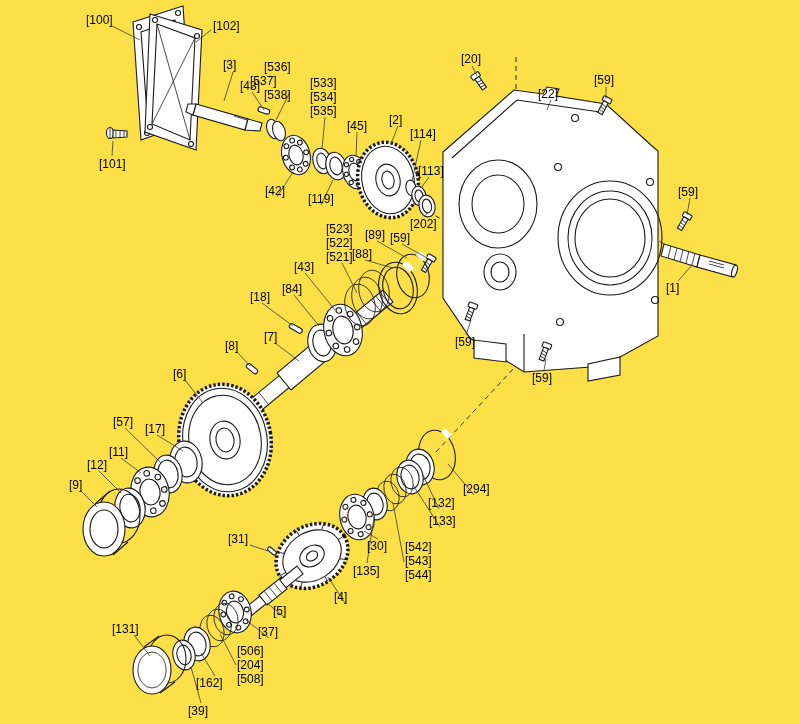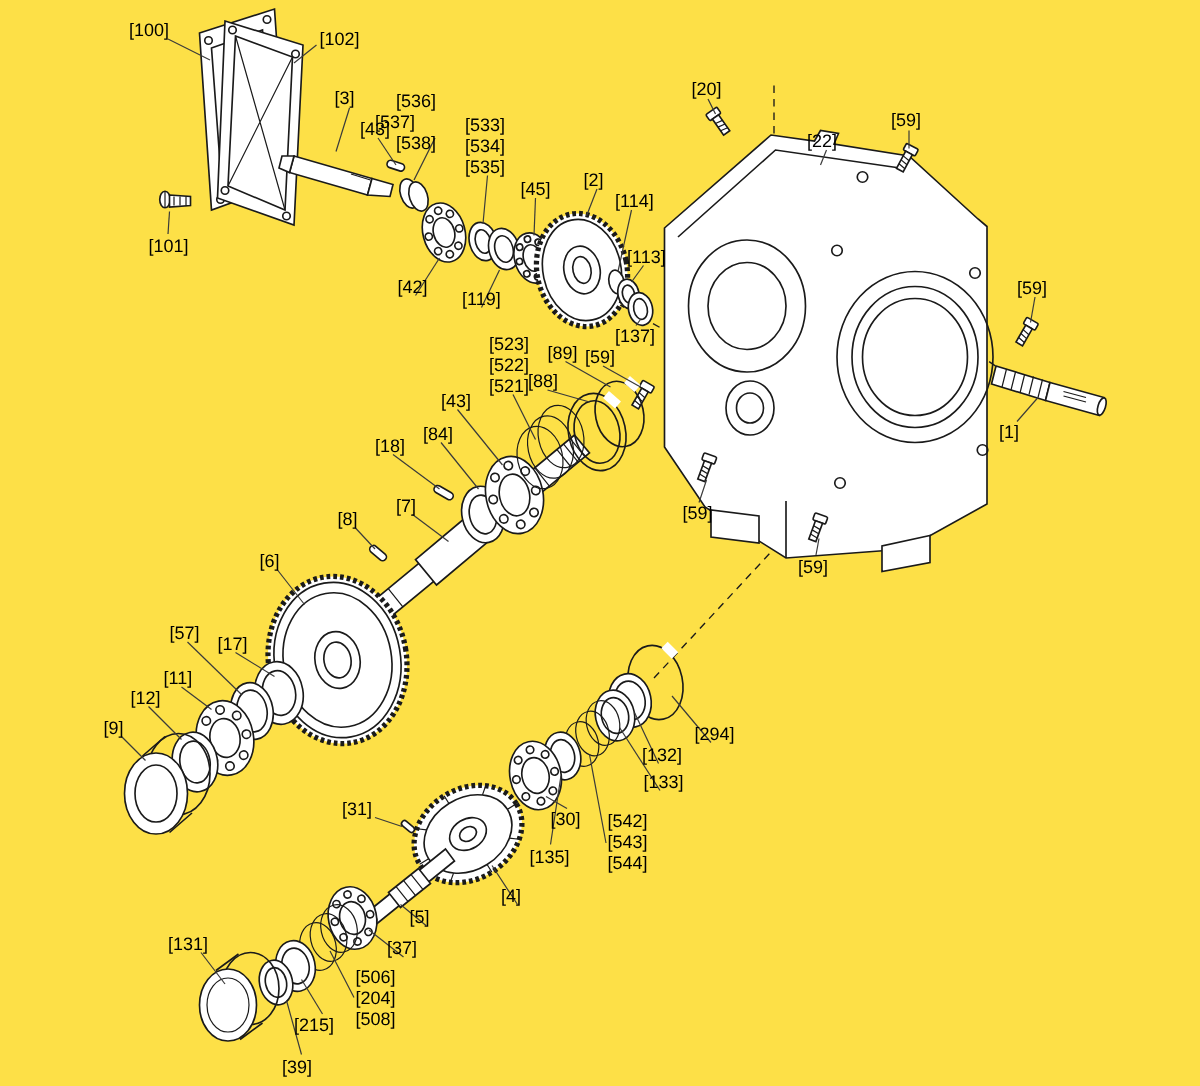--- a/index.html
+++ b/index.html
@@ -395,21 +395,21 @@
   <div class="lbl" style="left:264px;top:61px">[536]</div>
   <div class="lbl" style="left:250px;top:75px">[537]</div>
   <div class="lbl" style="left:264px;top:89px">[538]</div>
   <div class="lbl" style="left:310px;top:77px">[533]</div>
   <div class="lbl" style="left:310px;top:91px">[534]</div>
   <div class="lbl" style="left:310px;top:105px">[535]</div>
   <div class="lbl" style="left:347px;top:120px">[45]</div>
   <div class="lbl" style="left:389px;top:114px">[2]</div>
   <div class="lbl" style="left:410px;top:128px">[114]</div>
   <div class="lbl" style="left:418px;top:165px">[113]</div>
-  <div class="lbl" style="left:410px;top:218px">[137]</div>
+  <div class="lbl" style="left:410px;top:218px">[202]</div>
   <div class="lbl" style="left:461px;top:53px">[20]</div>
   <div class="lbl" style="left:538px;top:88px">[22]</div>
   <div class="lbl" style="left:594px;top:74px">[59]</div>
   <div class="lbl" style="left:678px;top:186px">[59]</div>
   <div class="lbl" style="left:666px;top:282px">[1]</div>
   <div class="lbl" style="left:99px;top:158px">[101]</div>
   <div class="lbl" style="left:265px;top:185px">[42]</div>
   <div class="lbl" style="left:308px;top:193px">[119]</div>
   <div class="lbl" style="left:326px;top:223px">[523]</div>
   <div class="lbl" style="left:326px;top:237px">[522]</div>
@@ -438,17 +438,17 @@
   <div class="lbl" style="left:463px;top:483px">[294]</div>
   <div class="lbl" style="left:405px;top:541px">[542]</div>
   <div class="lbl" style="left:405px;top:555px">[543]</div>
   <div class="lbl" style="left:405px;top:569px">[544]</div>
   <div class="lbl" style="left:334px;top:591px">[4]</div>
   <div class="lbl" style="left:273px;top:605px">[5]</div>
   <div class="lbl" style="left:258px;top:626px">[37]</div>
   <div class="lbl" style="left:237px;top:645px">[506]</div>
   <div class="lbl" style="left:237px;top:659px">[204]</div>
   <div class="lbl" style="left:237px;top:673px">[508]</div>
-  <div class="lbl" style="left:196px;top:677px">[215]</div>
+  <div class="lbl" style="left:196px;top:677px">[162]</div>
   <div class="lbl" style="left:112px;top:623px">[131]</div>
   <div class="lbl" style="left:188px;top:705px">[39]</div>
 
 </div>
 
 </body></html>

